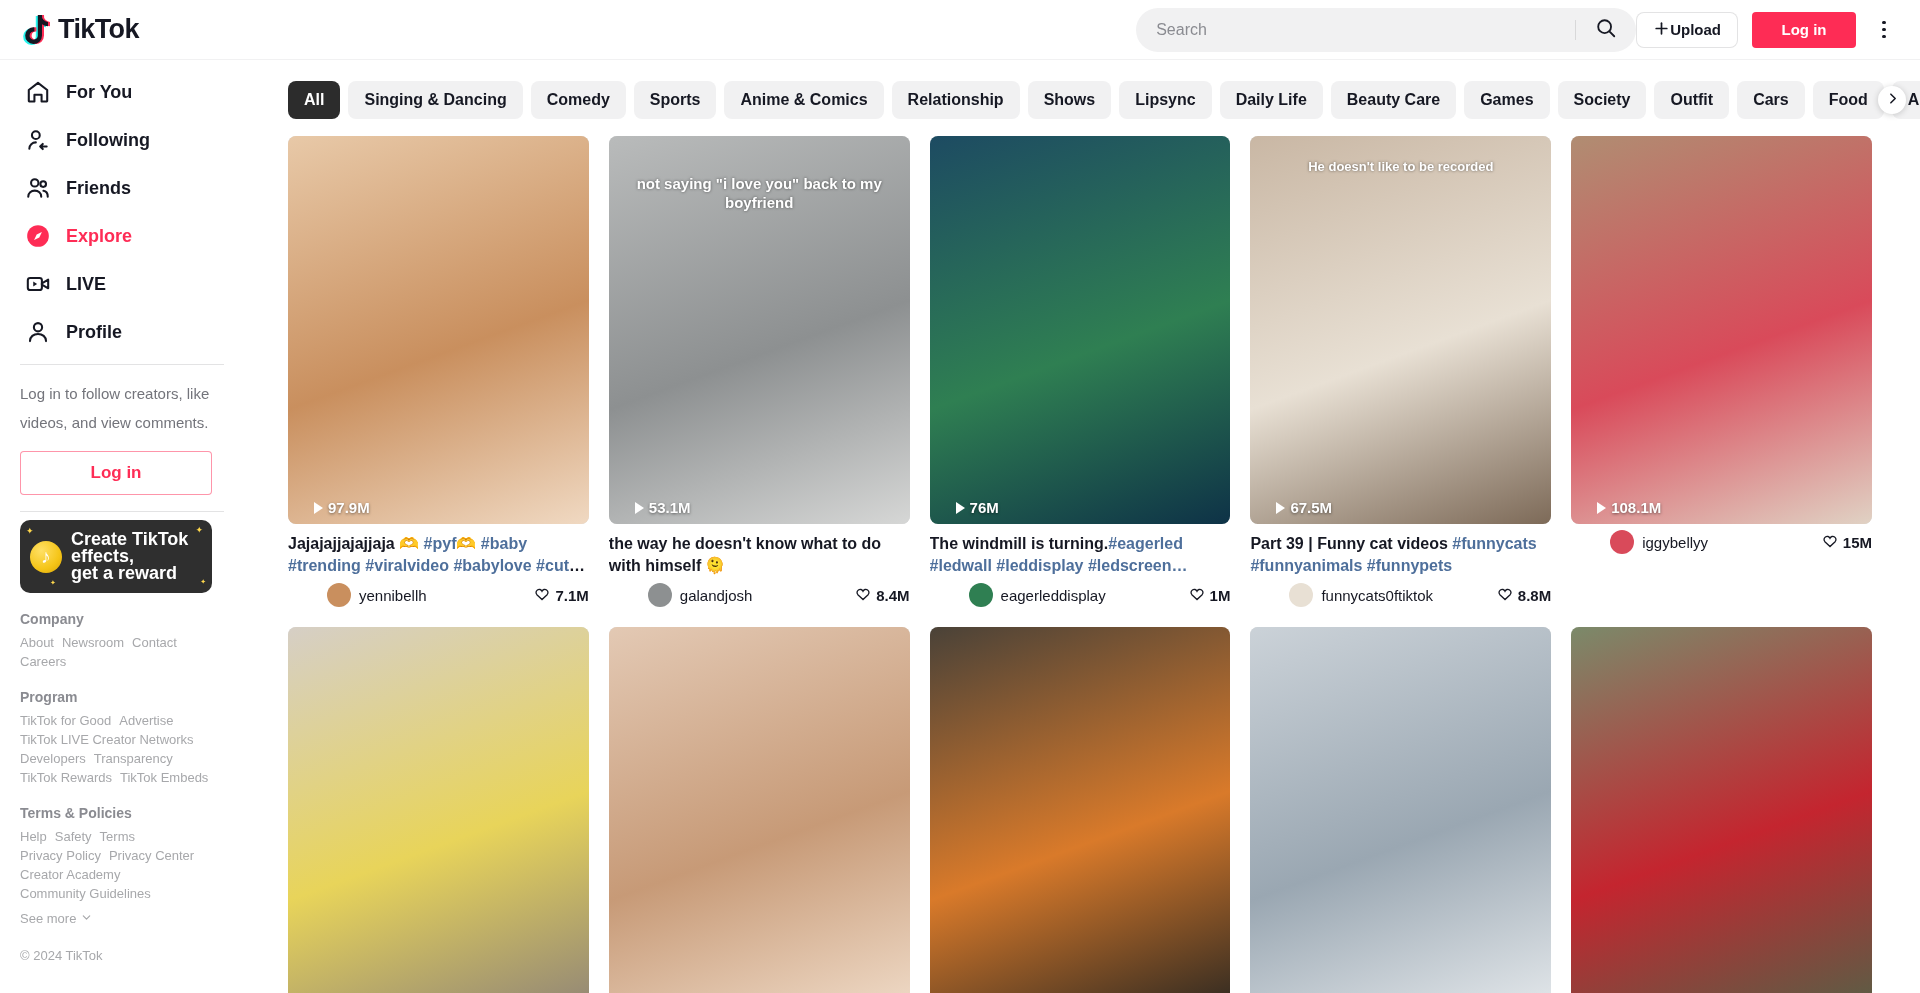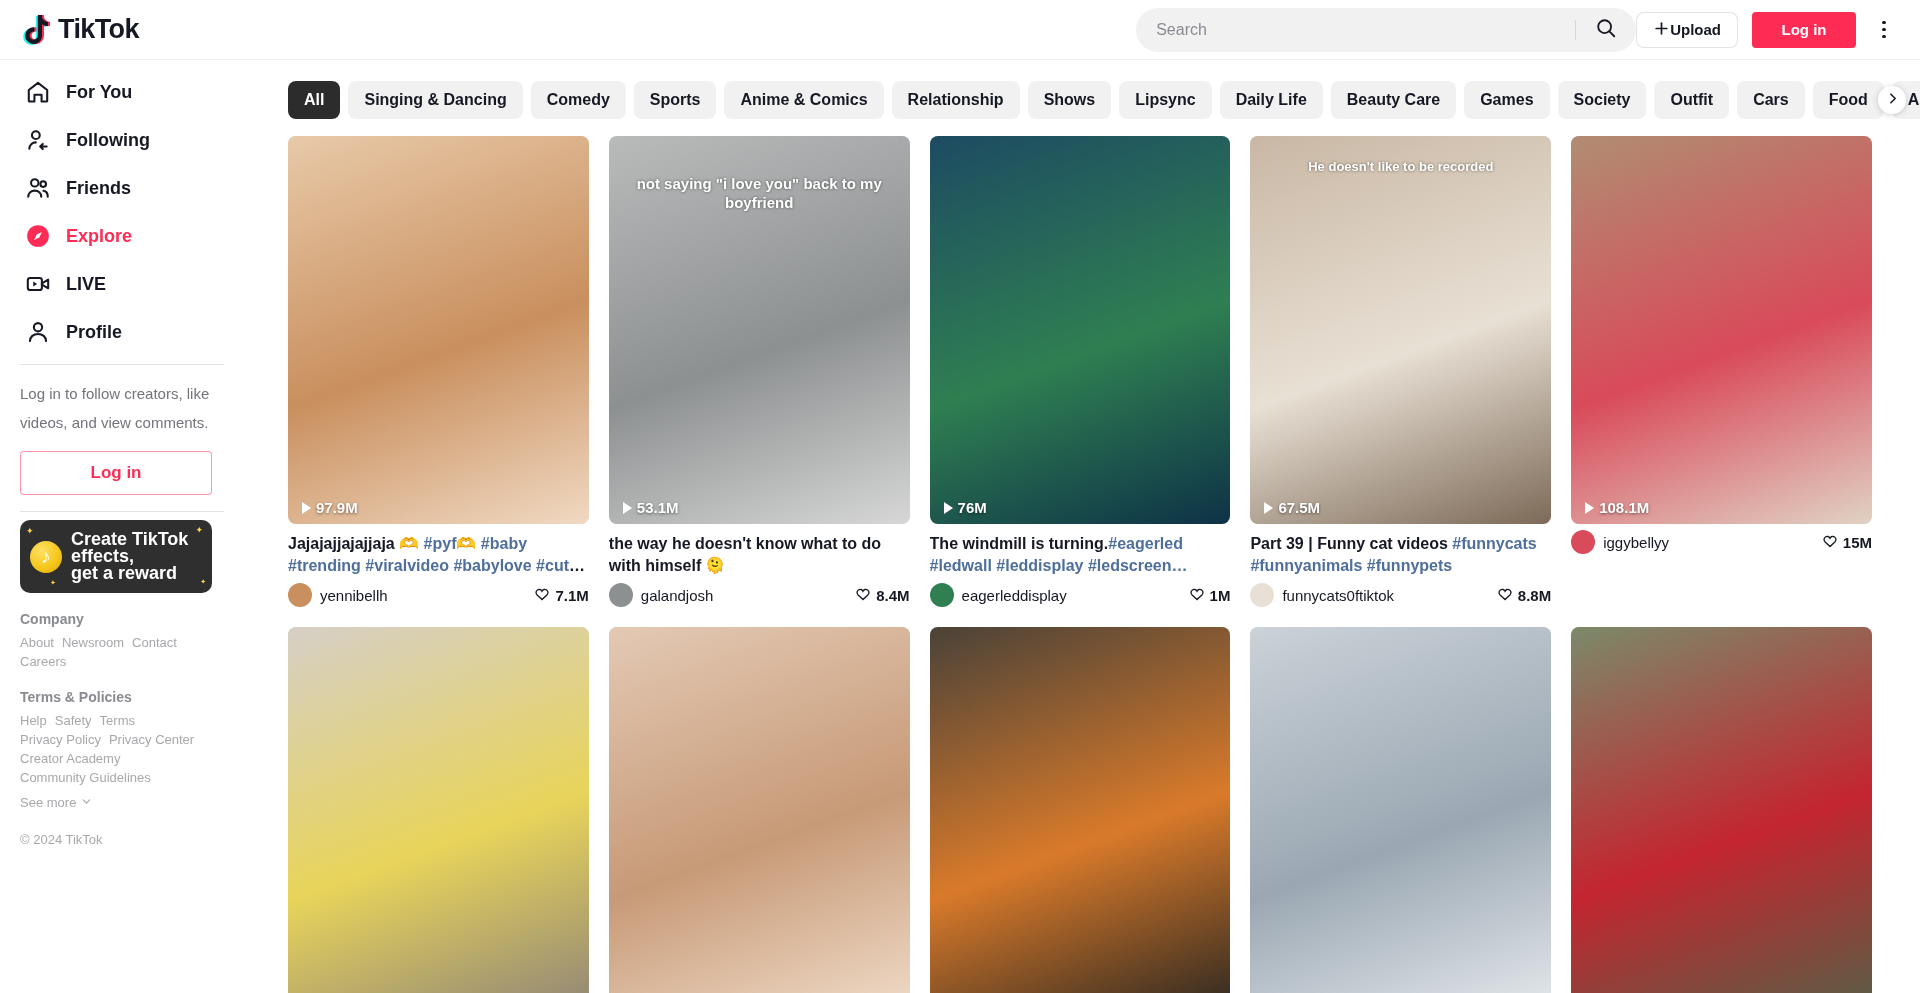--- a/index.html
+++ b/index.html
@@ -157,21 +157,21 @@
     display: grid; grid-template-columns: repeat(5, 1fr);
     gap: 20px 20px; padding: 0 48px 40px 48px;
   }
   .card { cursor: pointer; }
   .thumb {
     position: relative; width: 100%; aspect-ratio: 300 / 387;
     border-radius: 8px; overflow: hidden; background: #d8d8d9;
   }
   .thumb-img { position: absolute; inset: 0; }
   .views {
-    position: absolute; left: 14px; bottom: 8px;
+    position: absolute; left: 26px; bottom: 8px;
     display: flex; align-items: center; gap: 5px;
     color: #fff; font-size: 15px; font-weight: 600;
     text-shadow: 0 1px 3px rgba(0,0,0,0.5);
   }
   .play-tri {
     width: 0; height: 0; border-left: 9px solid #fff;
     border-top: 6px solid transparent; border-bottom: 6px solid transparent;
   }
   .overlay-text {
     position: absolute; left: 0; right: 0;
@@ -182,21 +182,21 @@
   }
 
   .caption {
     font-size: 16px; line-height: 22px; color: #161823;
     margin: 9px 0 4px; font-weight: 600;
     display: -webkit-box; -webkit-line-clamp: 2; -webkit-box-orient: vertical;
     overflow: hidden; min-height: 0;
   }
   .caption .tag { color: #4e6f9b; }
   .meta { display: flex; align-items: center; justify-content: space-between; margin-top: 6px; }
-  .author { display: flex; align-items: center; gap: 8px; min-width: 0; }
+  .author { display: flex; align-items: center; gap: 8px; min-width: 0; margin-left: 39px; }
   .avatar {
     width: 24px; height: 24px; border-radius: 50%; flex: none;
     background: #d8d8d9; overflow: hidden;
   }
   .author-name {
     font-size: 15px; color: #161823; white-space: nowrap;
     overflow: hidden; text-overflow: ellipsis;
   }
   .likes {
     display: flex; align-items: center; gap: 5px;
@@ -341,20 +341,32 @@
   <div class="foot-group">
     <div class="foot-title">Company</div>
     <div class="foot-links">
       <a>About</a>
       <a>Newsroom</a>
       <a>Contact</a>
       <a>Careers</a>
     </div>
   </div>
 
+  <div class="foot-group">
+    <div class="foot-title">Program</div>
+    <div class="foot-links">
+      <a>TikTok for Good</a>
+      <a>Advertise</a>
+      <a>TikTok LIVE Creator Networks</a>
+      <a>Developers</a>
+      <a>Transparency</a>
+      <a>TikTok Rewards</a>
+      <a>TikTok Embeds</a>
+    </div>
+  </div>
 
   <div class="foot-group">
     <div class="foot-title">Terms &amp; Policies</div>
     <div class="foot-links">
       <a>Help</a>
       <a>Safety</a>
       <a>Terms</a>
       <a>Privacy Policy</a>
       <a>Privacy Center</a>
       <a>Creator Academy</a>

